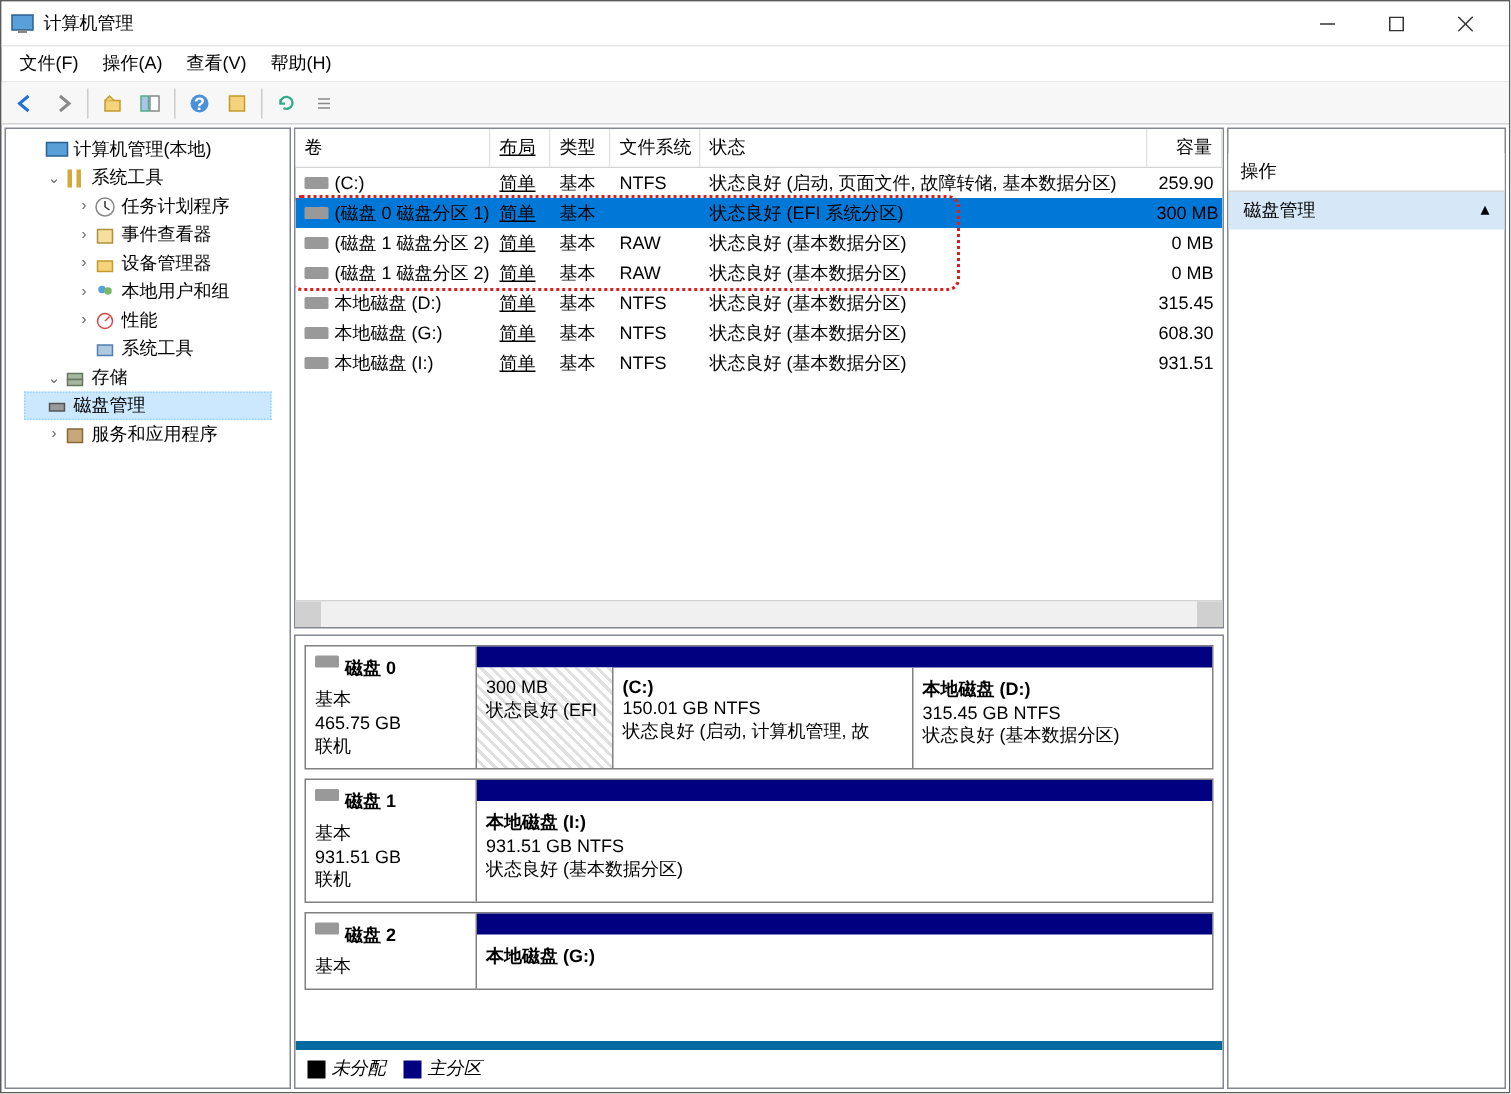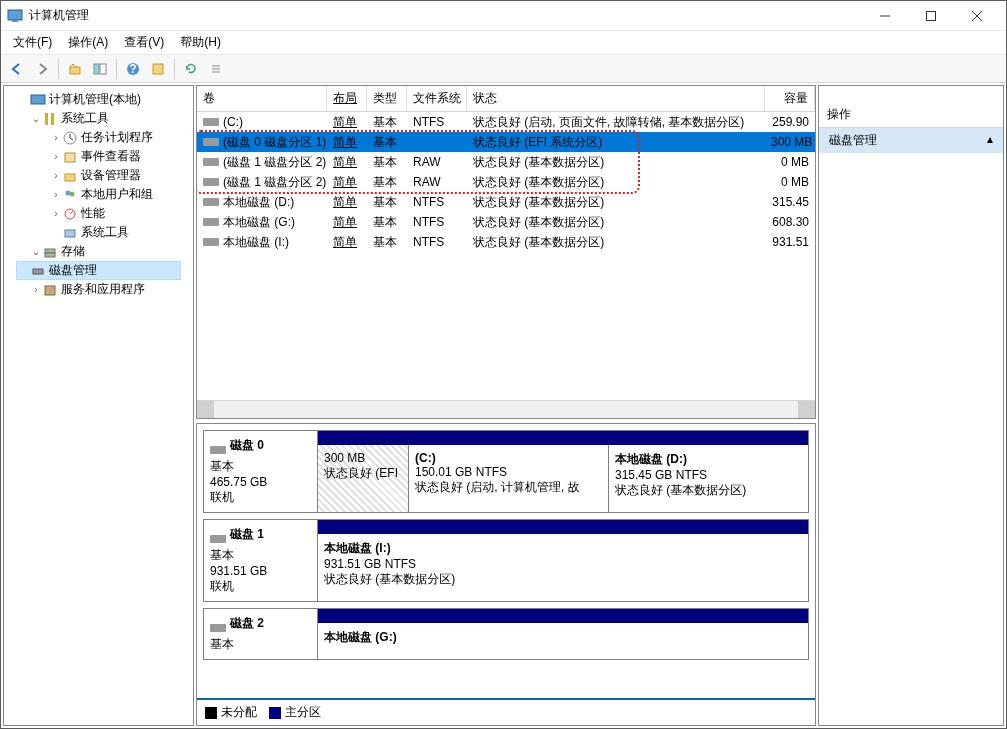--- a/index.html
+++ b/index.html
@@ -29,29 +29,29 @@
 .grow { display: flex; align-items: center; height: 20px; cursor: pointer; }
 .grow .gc { padding: 1px 6px; overflow: hidden; white-space: nowrap; }
 .grow.sel { background: #0078d7; color: #000000; }
 .highlight-box { position: absolute; border: 2px dotted #d82020; border-radius: 8px; pointer-events: none; z-index: 10; }
 .gfoot { height: 18px; background: #f0f0f0; border-top: 1px solid #d4d4d4; display: flex; }
 .gfoot .sb { flex: 1; background: #f0f0f0; }
 .gfoot .sbt { width: 17px; background: #d0d0d0; }
 .diskpane { flex: 1; border: 1px solid #828790; margin-top: 4px; overflow: auto; display: flex; flex-direction: column; min-height: 0; }
 .disk { display: flex; border: 1px solid #808080; margin: 6px; }
 .disk .info { width: 115px; padding: 6px; border-right: 1px solid #808080; }
-.disk .info .dtitle { font-weight: bold; margin-bottom: 4px; display: flex; align-items: flex-end; }
+.disk .info .dtitle { font-weight: bold; margin-bottom: 4px; display: flex; align-items: flex-start; }
 .disk .parts { flex: 1; display: flex; flex-direction: column; }
 .disk .bar { height: 14px; background: #000080; }
 .disk .partrow { flex: 1; display: flex; }
 .disk .part { border-left: 1px solid #808080; padding: 6px; overflow: hidden; }
 .disk .part:first-child { border-left: none; }
 .disk .part .pn { font-weight: bold; }
 .disk .part.hatch { background: repeating-linear-gradient(45deg,#fff,#fff 3px,#e0e0e0 3px,#e0e0e0 5px); }
-.legend { padding: 4px 8px; border-top: 2px solid #0369a1; display: flex; gap: 12px; font-size: 12px; }
+.legend { padding: 4px 8px; border-top: 6px solid #0369a1; display: flex; gap: 12px; font-size: 12px; font-style: italic; }
 .legend .sw { width: 12px; height: 12px; display: inline-block; margin-right: 4px; vertical-align: middle; }
 .actions { width: 186px; border: 1px solid #828790; margin: 2px 2px 2px 1px; display: flex; flex-direction: column; }
 .actions .ahdr { padding: 4px 8px; background: #fff; font-weight: normal; border-bottom: 1px solid #d4d4d4; margin-top: 16px; }
 .actions .aitem { padding: 4px 10px; display: flex; justify-content: space-between; cursor: pointer; }
 .actions .aitem.blue { background: #d6e8f7; }
 .col-vol { width: 130px; } .col-layout { width: 40px; text-decoration: underline; } .col-type { width: 40px; } .col-fs { width: 60px; } .col-status { flex: 1; } .col-cap { width: 50px; text-align: right; }
 .dicon { width: 16px; height: 8px; background: #999; border-radius: 1px; display: inline-block; margin-right: 4px; }
 </style>
 </head>
 <body>

